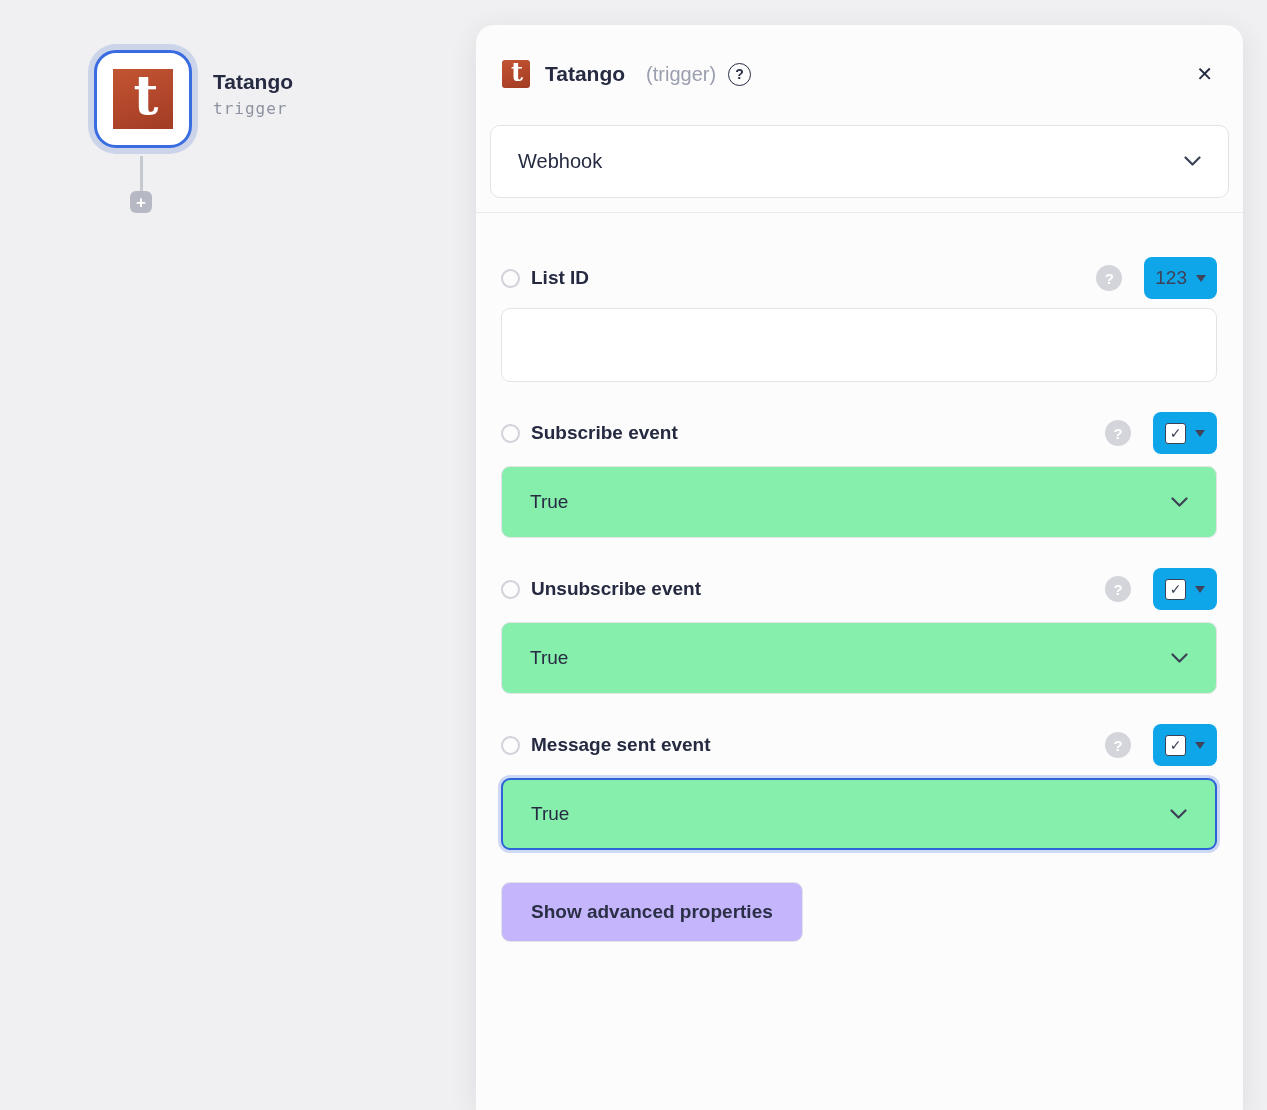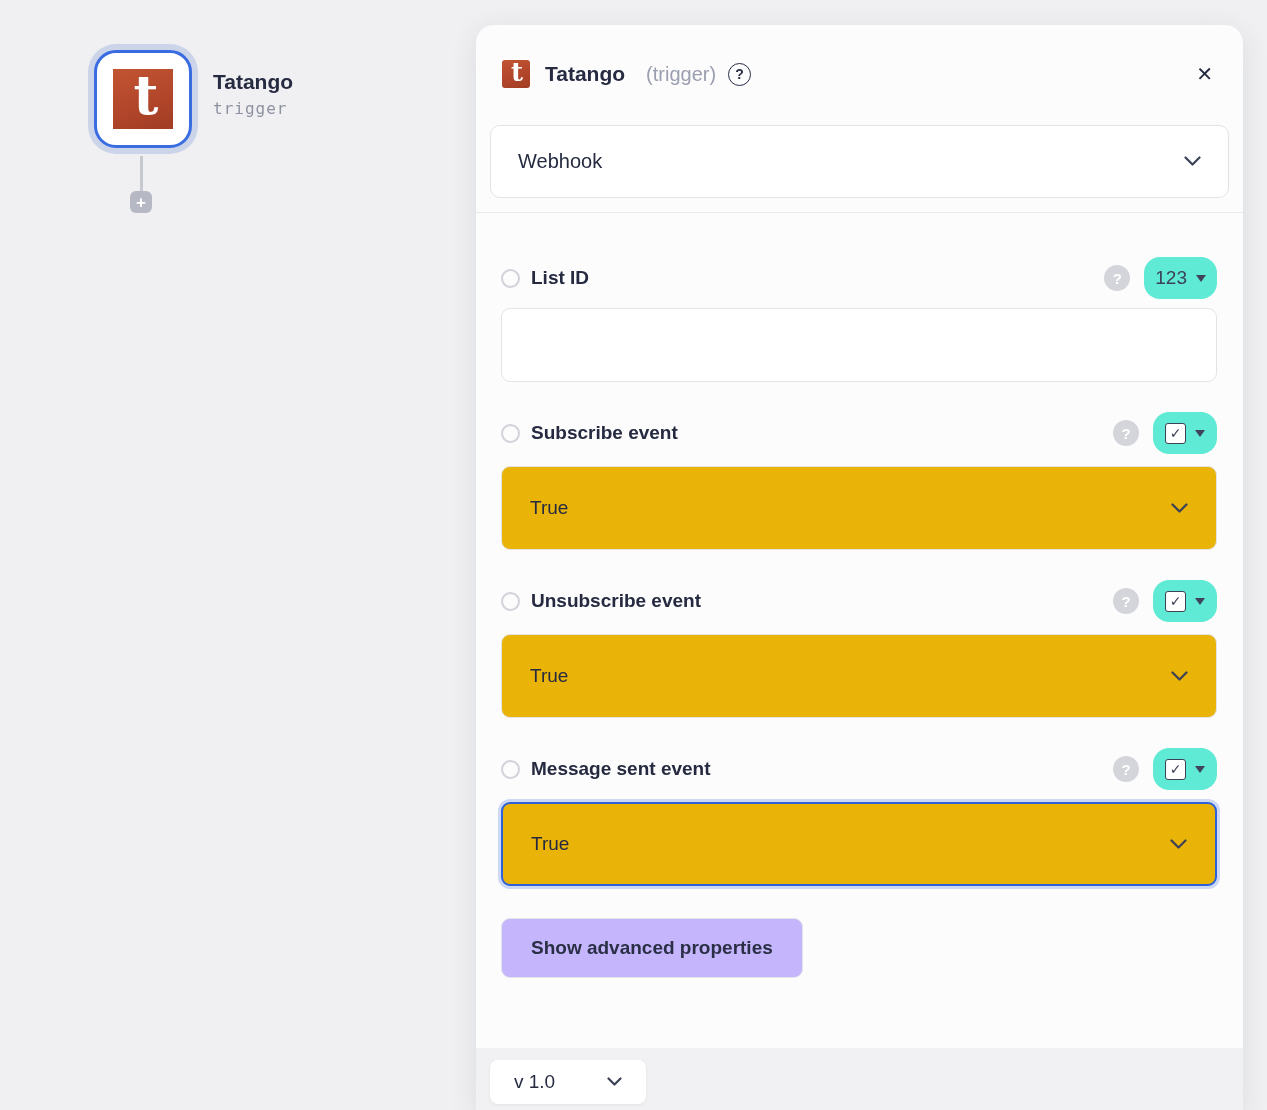--- a/index.html
+++ b/index.html
@@ -122,22 +122,22 @@
   }
   .label-right { margin-left:auto; display:flex; align-items:center; }
   .help-dot {
     width:26px; height:26px; border-radius:50%;
     background:#d4d5db; color:#ffffff;
     font-size:15px; font-weight:bold;
     display:flex; align-items:center; justify-content:center;
     cursor:pointer;
   }
   .type-selector {
-    margin-left:14px; height:42px; min-width:64px;
-    background:#5eead4; border-radius:16px;
+    margin-left:22px; height:42px; min-width:64px;
+    background:#0ea5e9; border-radius:8px;
     display:flex; align-items:center; justify-content:center;
     padding:0 11px; cursor:pointer; gap:9px;
   }
   .type-selector .type-text { font-size:19px; color:#3e4257; }
   .cb {
     width:21px; height:21px; background:#ffffff;
     border:1.6px solid #3c4156; border-radius:3px;
     display:flex; align-items:center; justify-content:center;
     font-size:14px; font-weight:bold; color:#3c4156; line-height:1;
   }
@@ -146,22 +146,22 @@
     border-left:5.5px solid transparent; border-right:5.5px solid transparent;
     border-top:7px solid #3f4458;
   }
 
   .text-input {
     margin-top:9px; height:74px;
     background:#ffffff; border:1px solid #e3e4e8; border-radius:9px;
     cursor:text;
   }
   .value-select {
-    margin-top:12px; height:84px;
-    background:#eab308; border:1px solid #e3e4e8; border-radius:9px;
+    margin-top:12px; height:72px;
+    background:#86efac; border:1px solid #e3e4e8; border-radius:9px;
     display:flex; align-items:center; padding:8px 28px;
     font-size:19px; color:#262b42; cursor:pointer;
   }
   .value-select .chev { margin-left:auto; }
   .value-select.focused {
     border:2.5px solid #2e62d9;
     box-shadow:0 0 0 3px rgba(96,134,228,0.30);
   }
 
   .advanced-btn {
@@ -327,24 +327,14 @@
             </svg>
         </span>
       </div>
     </div>
 
     <div>
       <button class="advanced-btn">Show advanced properties</button>
     </div>
   </div>
 
-  <div class="panel-footer">
-    <div class="version-select">
-      <span>v 1.0</span>
-      <span class="chev">
-        <svg width="15" height="10" viewBox="0 0 15 10">
-            <path d="M1.5 1.5l6 6 6-6" stroke="#3c4156" stroke-width="2.2" fill="none" stroke-linecap="round" stroke-linejoin="round"></path>
-          </svg>
-      </span>
-    </div>
-  </div>
 
 </div>
 
 </body></html>

